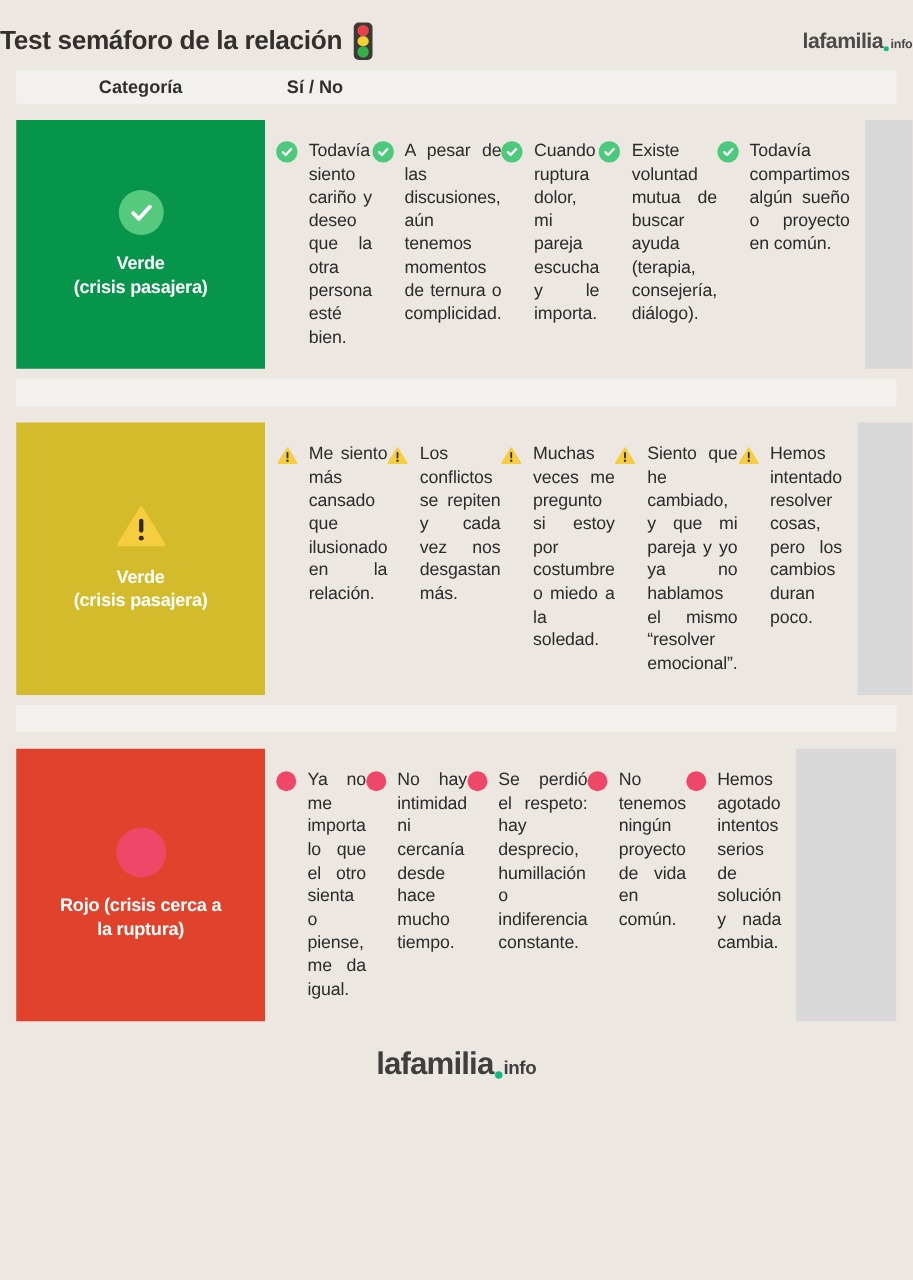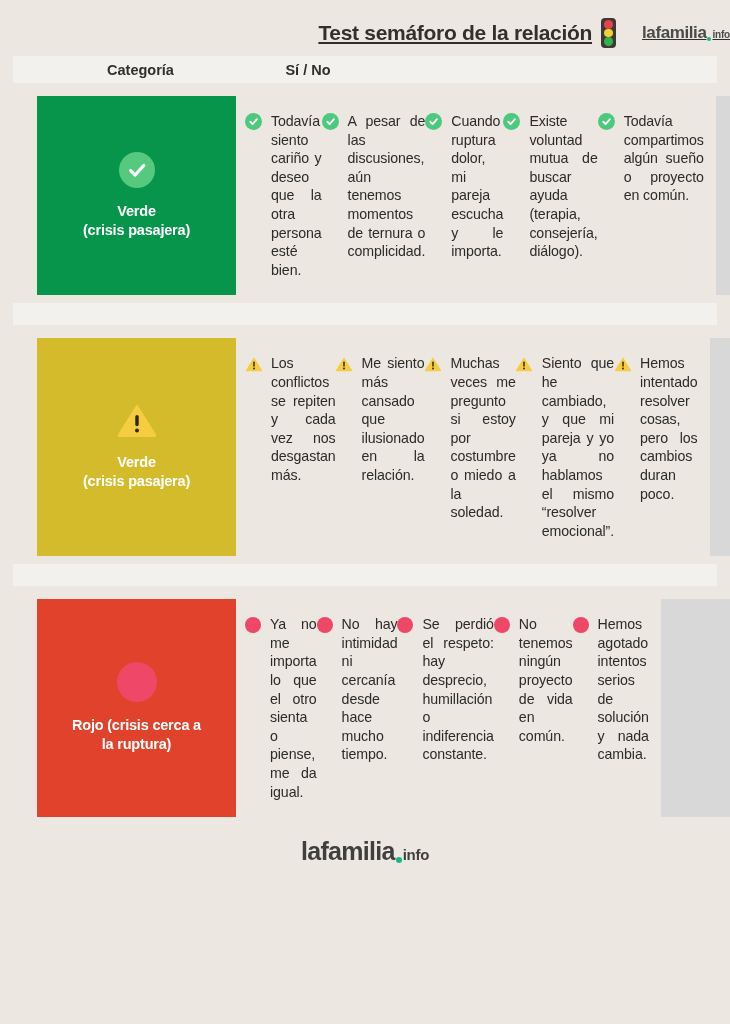--- a/index.html
+++ b/index.html
@@ -19,26 +19,25 @@
     position: relative;
     width: 730px;
     height: 1024px;
     box-sizing: border-box;
   }
 
   
   .header {
     display: flex;
     align-items: center;
-    justify-content: flex-end;
+    justify-content: space-between;
     gap: 26px;
     height: 56px;
     padding-top: 10px;
     box-sizing: border-box;
-    text-decoration: underline;
   }
   .title {
     display: flex;
     align-items: center;
     gap: 9px;
     font-size: 21px;
     font-weight: bold;
     letter-spacing: -0.3px;
     color: #332f2d;
     white-space: nowrap;
@@ -100,21 +99,20 @@
     height: 27px;
     background: #f3f1ee;
     display: flex;
     align-items: center;
   }
   .col-head .ch {
     font-size: 14.5px;
     font-weight: bold;
     color: #2f2f2f;
     text-align: center;
-    margin-left: 28px;
   }
   .ch-cat { width: 199px; }
   .ch-sig { flex: 1; }
   .ch-yn  { width: 80px; }
 
   
   .row {
     display: flex;
     margin: 0 13px;
     align-items: stretch;
@@ -124,21 +122,20 @@
     width: 199px;
     flex: none;
     display: flex;
     flex-direction: column;
     align-items: center;
     justify-content: center;
     color: #ffffff;
     text-align: center;
     padding: 10px 8px;
     box-sizing: border-box;
-    margin-left: 24px;
   }
   .cat-cell .cat-icon {
     margin-bottom: 14px;
   }
   .cat-cell .cat-label {
     font-size: 14.5px;
     font-weight: bold;
     line-height: 1.32;
     letter-spacing: -0.2px;
   }
@@ -364,31 +361,31 @@
 
     <div class="sig-cell">
       <div class="sig-item">
         <span class="ico-warn-sm">
           <svg width="16" height="15" viewBox="0 0 44 38" aria-hidden="true">
               <path d="M22 2 L43 36 L1 36 Z" fill="#f5cd3f" stroke="#f5cd3f" stroke-width="3" stroke-linejoin="round"></path>
               <rect x="20" y="11" width="4" height="14" rx="2" fill="#2f2a16"></rect>
               <circle cx="22" cy="30" r="2.6" fill="#2f2a16"></circle>
             </svg>
         </span>
-        <span class="sig-text">Los conflictos se repiten y cada vez nos desgastan más.</span>
+        <span class="sig-text">Me siento más cansado que ilusionado en la relación.</span>
       </div>
       <div class="sig-item">
         <span class="ico-warn-sm">
           <svg width="16" height="15" viewBox="0 0 44 38" aria-hidden="true">
               <path d="M22 2 L43 36 L1 36 Z" fill="#f5cd3f" stroke="#f5cd3f" stroke-width="3" stroke-linejoin="round"></path>
               <rect x="20" y="11" width="4" height="14" rx="2" fill="#2f2a16"></rect>
               <circle cx="22" cy="30" r="2.6" fill="#2f2a16"></circle>
             </svg>
         </span>
-        <span class="sig-text">Me siento más cansado que ilusionado en la relación.</span>
+        <span class="sig-text">Los conflictos se repiten y cada vez nos desgastan más.</span>
       </div>
       <div class="sig-item">
         <span class="ico-warn-sm">
           <svg width="16" height="15" viewBox="0 0 44 38" aria-hidden="true">
               <path d="M22 2 L43 36 L1 36 Z" fill="#f5cd3f" stroke="#f5cd3f" stroke-width="3" stroke-linejoin="round"></path>
               <rect x="20" y="11" width="4" height="14" rx="2" fill="#2f2a16"></rect>
               <circle cx="22" cy="30" r="2.6" fill="#2f2a16"></circle>
             </svg>
         </span>
         <span class="sig-text">Muchas veces me pregunto si estoy por costumbre o miedo a la soledad.</span>

